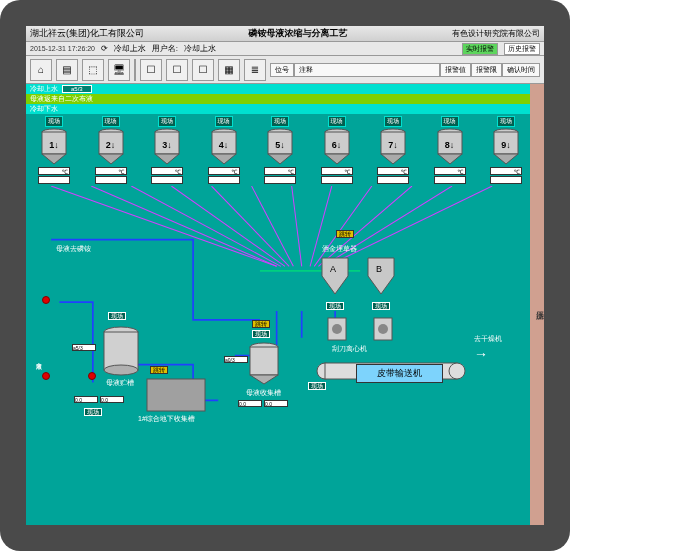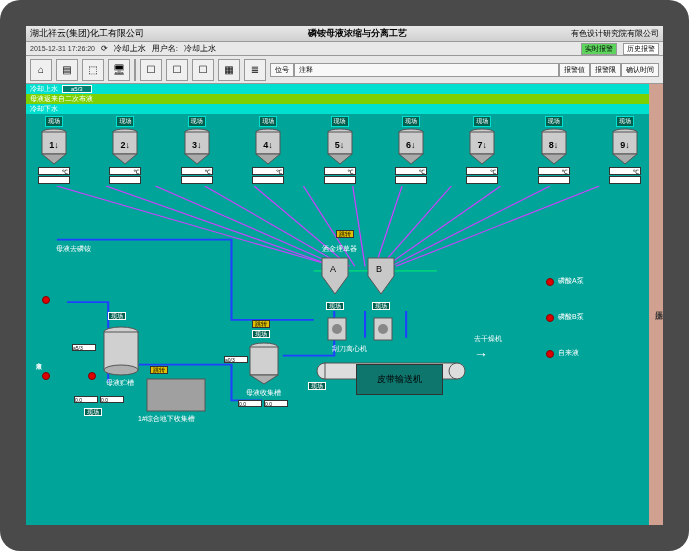--- a/index.html
+++ b/index.html
@@ -1,17 +1,17 @@
 <!DOCTYPE html>
 <html><head>
 <meta charset="utf-8">
 <style>
 *{margin:0;padding:0;box-sizing:border-box;font-family:"SimSun",sans-serif}
 body{background:#fff;width:689px;height:551px;overflow:hidden}
-.frame{background:#4a4a4a;border-radius:20px;padding:26px;width:689px;height:551px}
+.frame{background:#4a4a4a;border-radius:20px;padding:26px;width:570px;height:551px}
 .screen{background:#fff;width:100%;height:100%;overflow:hidden;position:relative}
 .titlebar{background:linear-gradient(#e8e8e8,#d0d0d0);height:16px;display:flex;align-items:center;font-size:9px;padding:0 4px;border-bottom:1px solid #999}
 .titlebar .left{flex:0 0 auto}
 .titlebar .mid{flex:1;text-align:center;font-weight:bold}
 .titlebar .right{flex:0 0 auto;font-size:8px}
 .menubar{background:#e8e8e8;height:14px;display:flex;align-items:center;font-size:8px;gap:6px;padding:0 4px;border-bottom:1px solid #999}
 .menubar .stamp{font-size:7px;color:#333}
 .menubar .tab{background:#fff;border:1px solid #999;padding:0 3px;font-size:7px}
 .menubar .tab.active{background:#5dd55d}
 .toolbar{background:#e8e8e8;height:28px;display:flex;align-items:center;gap:4px;padding:0 4px;border-bottom:1px solid #999}
@@ -31,21 +31,21 @@
 .tank svg{width:28px;height:38px}
 .tank .num{position:absolute;top:24px;font-size:9px;font-weight:bold;color:#000}
 .tank .tf{width:32px;height:8px;background:#fff;border:1px solid #333;font-size:6px;text-align:right;padding-right:1px;margin-top:1px}
 .proc{position:relative;height:250px}
 .proc svg.pipes{position:absolute;top:0;left:0;width:100%;height:100%;pointer-events:none}
 .node{position:absolute;font-size:6px}
 .node .box{background:#006050;border:1px solid #fff;color:#fff;padding:0 2px;font-size:6px}
 .node .yel{background:#e0c000;border:1px solid #333;color:#000;padding:0 2px;font-size:6px}
 .node .tf{background:#fff;border:1px solid #333;width:24px;height:7px;font-size:5px;display:inline-block}
 .lbl-txt{position:absolute;font-size:8px;color:#fff}
-.lbl-box{position:absolute;background:#0f766e;border:1px solid #333;font-size:9px;padding:8px 20px}
+.lbl-box{position:absolute;background:#7dd3fc;border:1px solid #333;font-size:9px;padding:2px 20px}
 .dot{position:absolute;width:8px;height:8px;border-radius:50%;background:#e00000;border:1px solid #800000}
 .arrow{position:absolute;font-size:14px;color:#fff}
 </style>
 </head>
 <body>
 
 <div class="frame">
 <div class="screen">
 
 <div class="titlebar">

